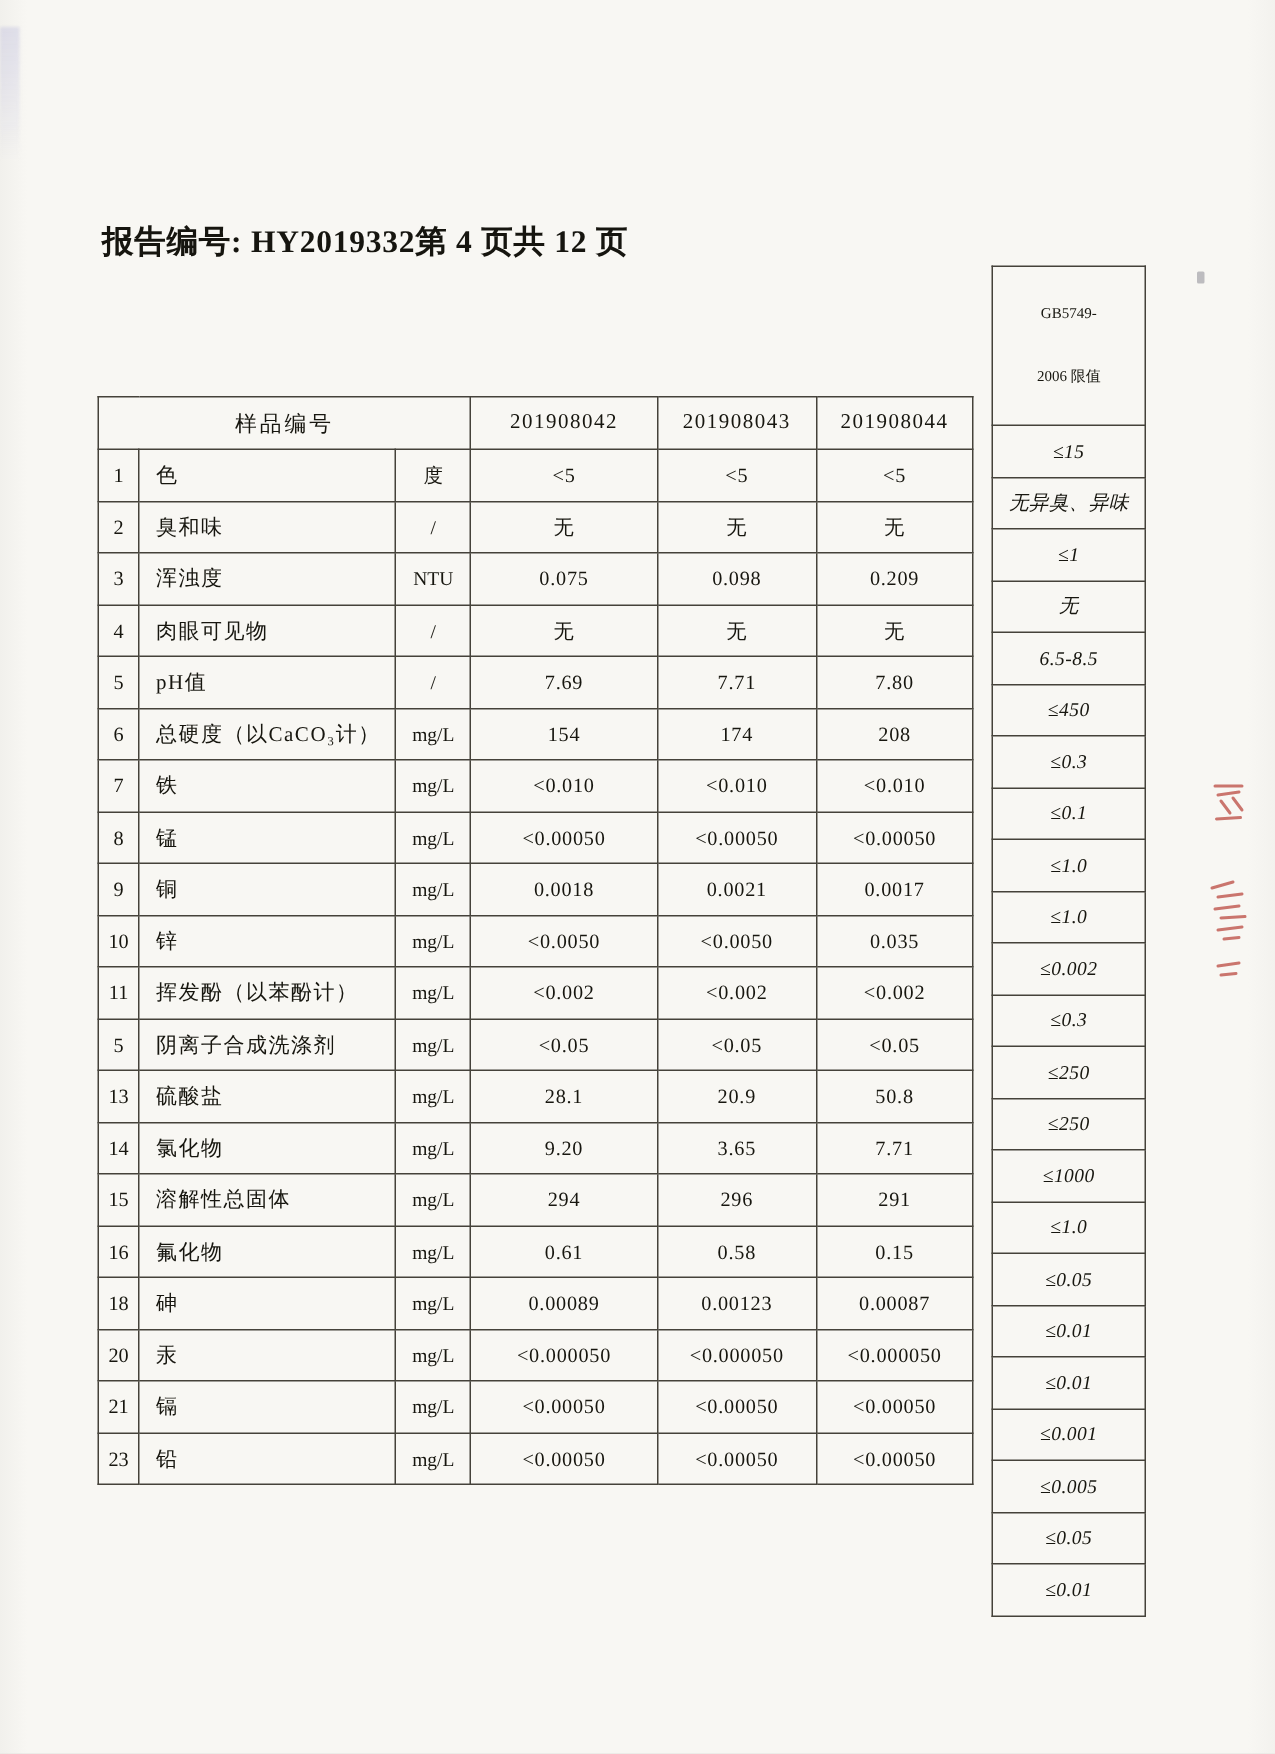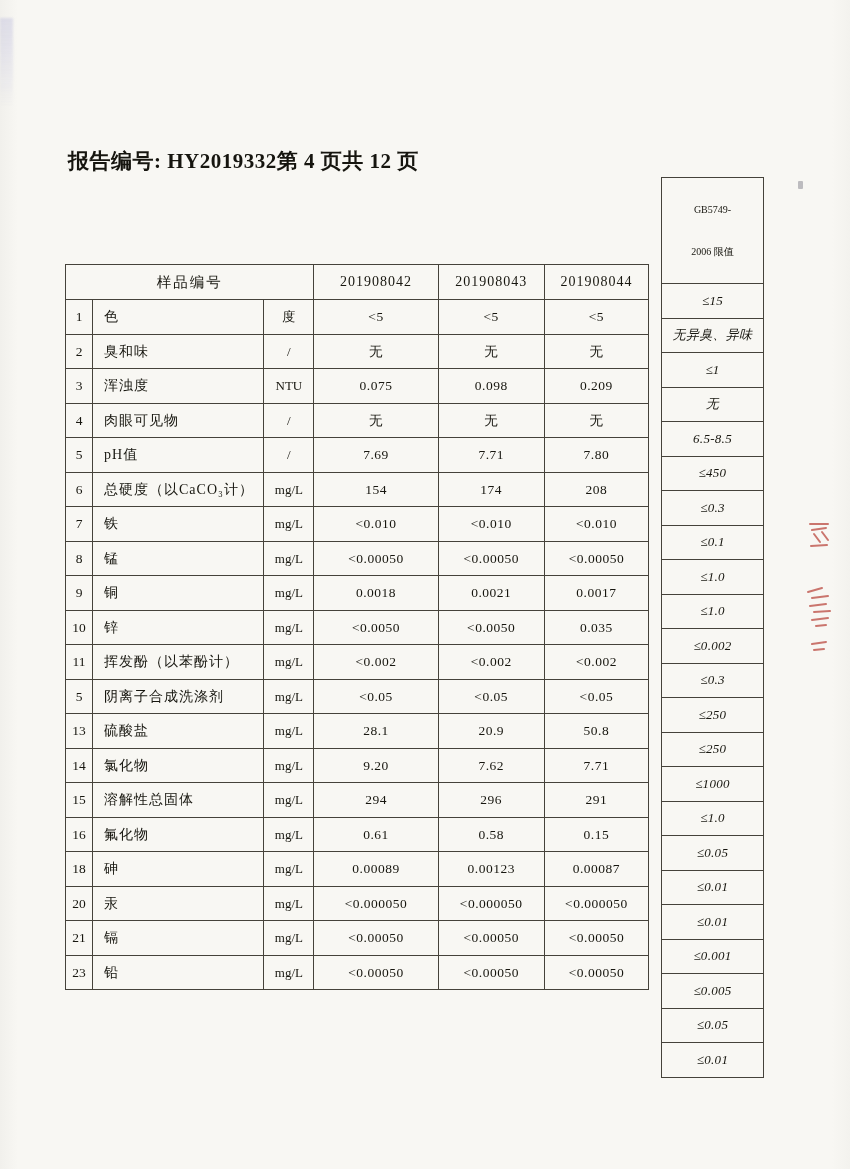--- a/index.html
+++ b/index.html
@@ -191,21 +191,21 @@
             <td class="unit-cell">mg/L</td>
             <td class="value-cell">28.1</td>
             <td class="value-cell">20.9</td>
             <td class="value-cell">50.8</td>
           </tr>
           <tr class="drow">
             <td class="no-cell">14</td>
             <td class="name-cell">氯化物</td>
             <td class="unit-cell">mg/L</td>
             <td class="value-cell">9.20</td>
-            <td class="value-cell">7.62</td>
+            <td class="value-cell">3.65</td>
             <td class="value-cell">7.71</td>
           </tr>
           <tr class="drow">
             <td class="no-cell">15</td>
             <td class="name-cell">溶解性总固体</td>
             <td class="unit-cell">mg/L</td>
             <td class="value-cell">294</td>
             <td class="value-cell">296</td>
             <td class="value-cell">291</td>
           </tr>

